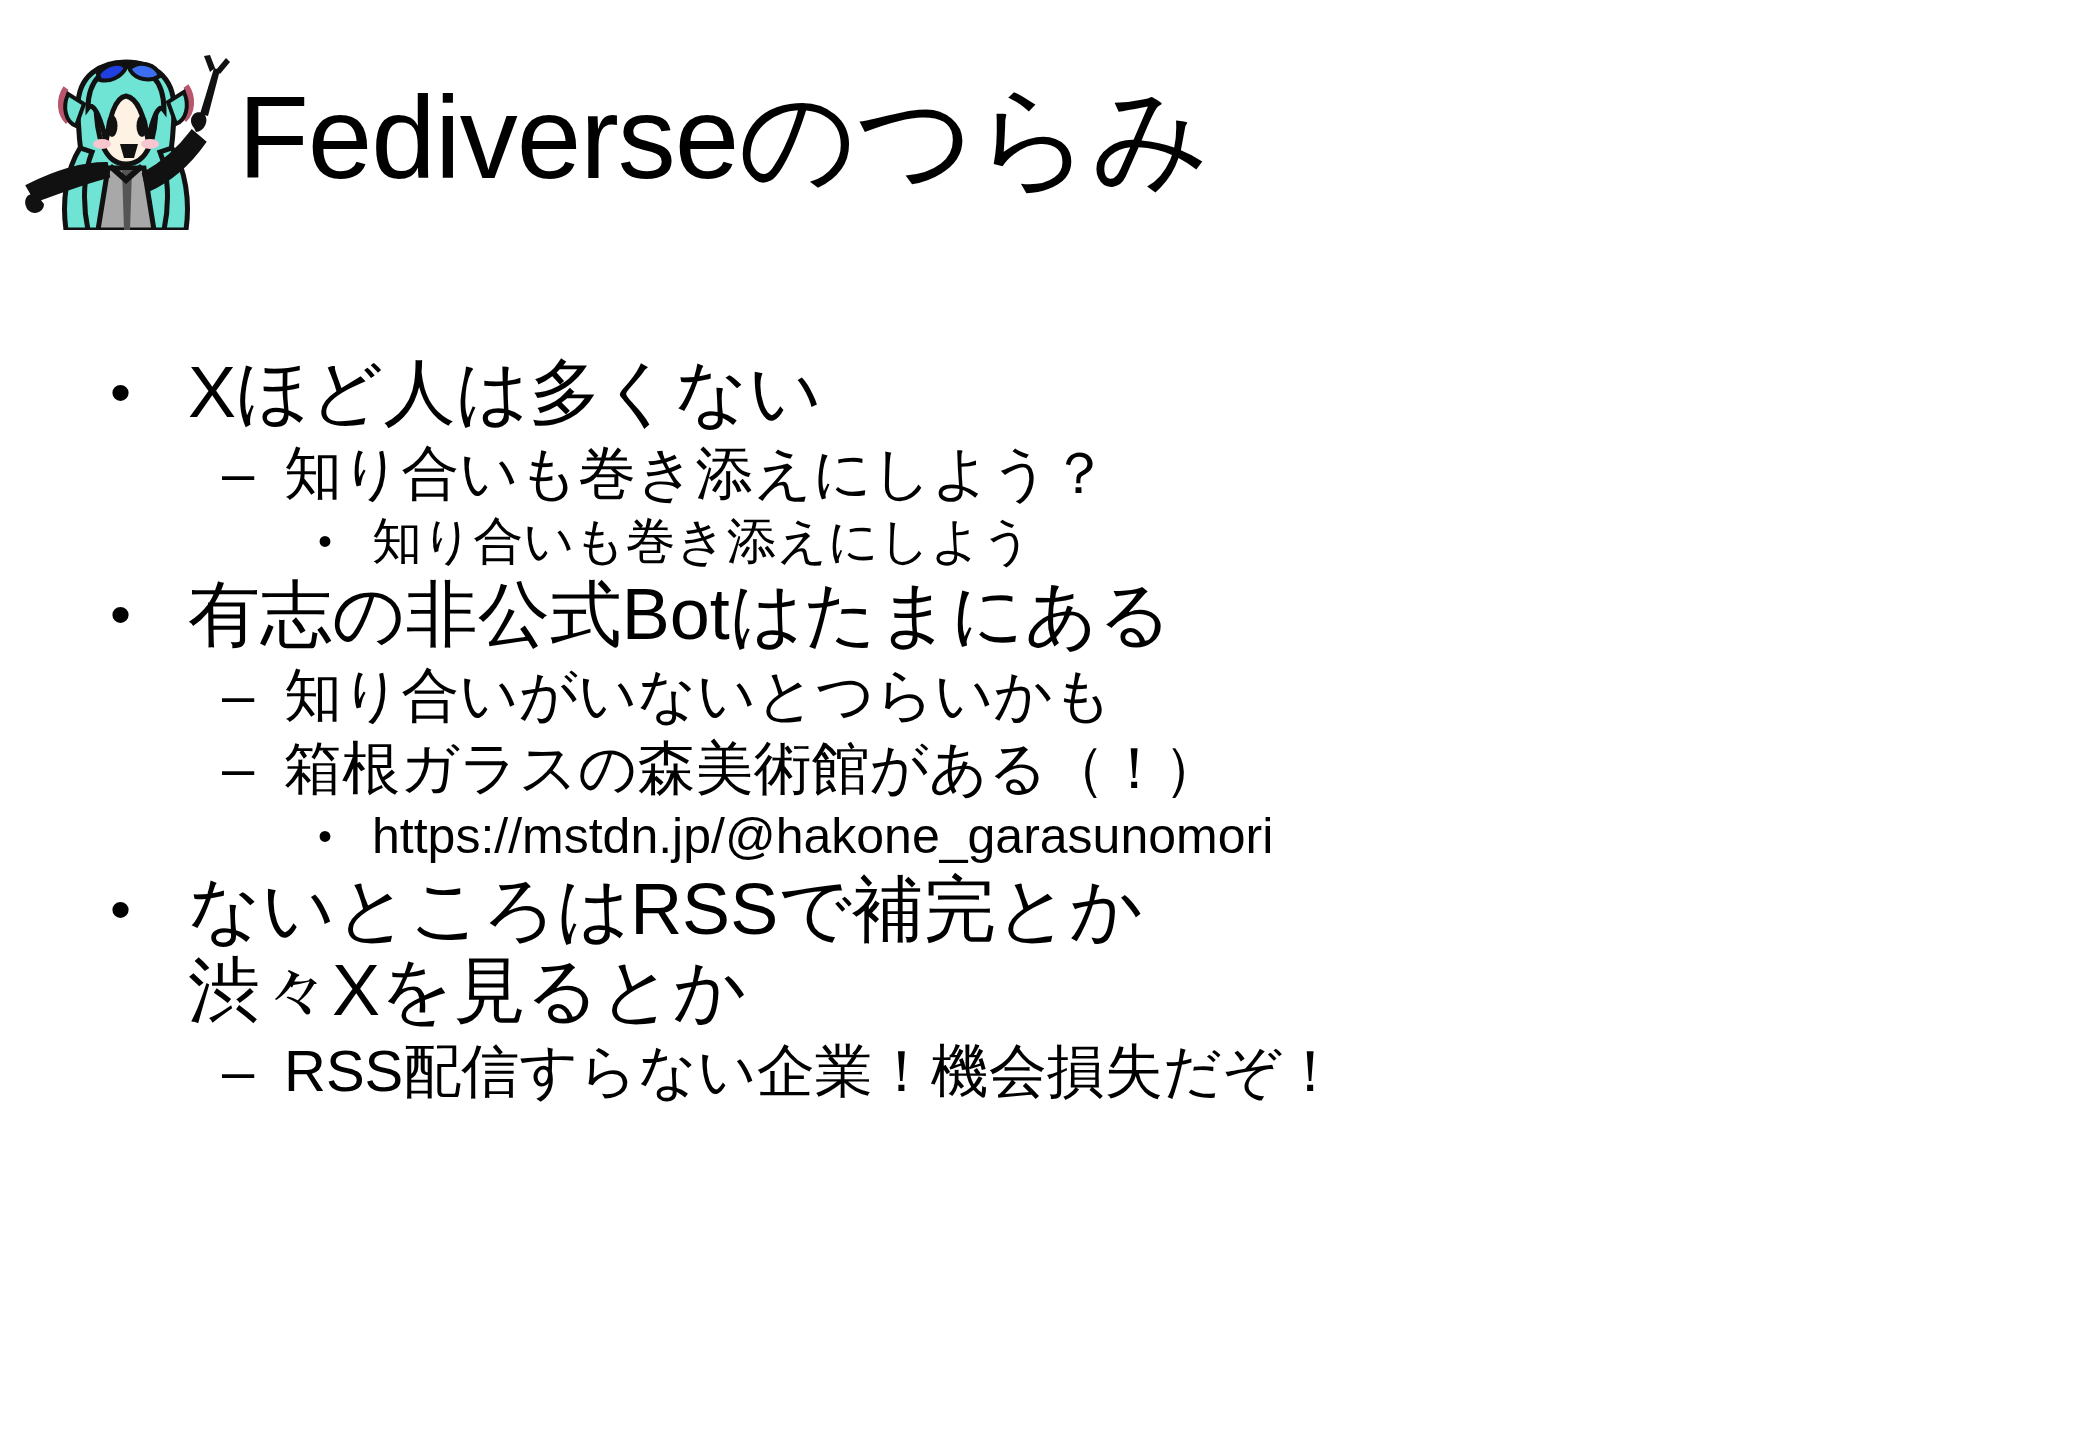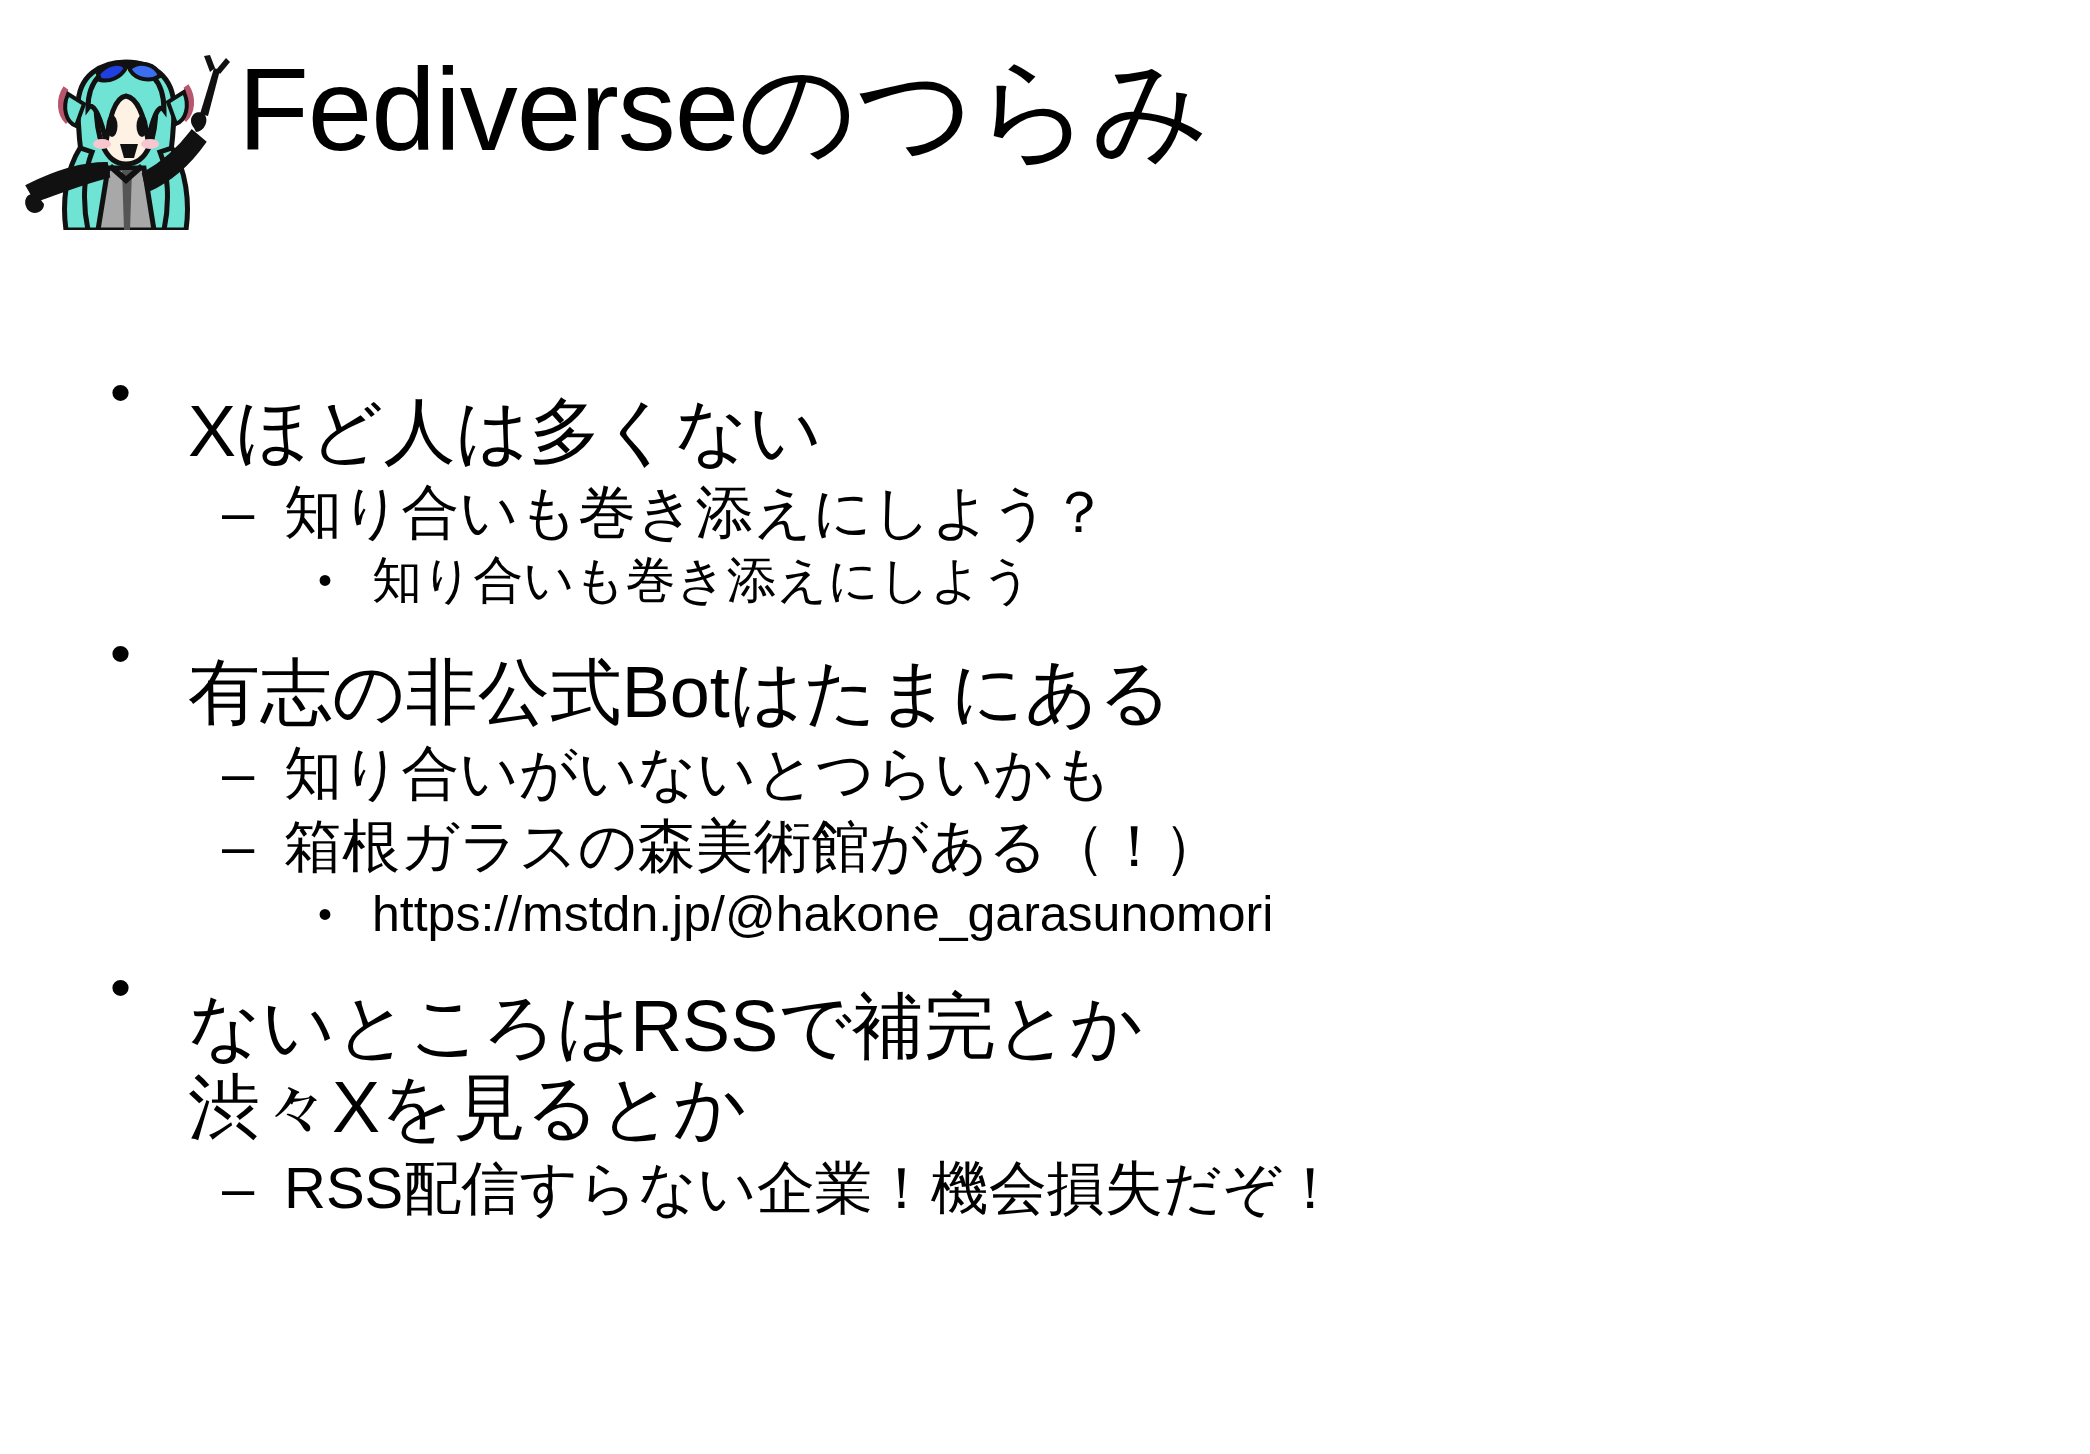--- a/index.html
+++ b/index.html
@@ -21,21 +21,21 @@
     inset: 0;
     background: #ffffff;
   }
 
   
   .title-row {
     position: absolute;
     left: 22px;
     top: 52px;
     display: flex;
-    align-items: flex-start;
+    align-items: center;
     height: 178px;
   }
 
   .mascot {
     width: 232px;
     height: 178px;
     flex: 0 0 auto;
     position: relative;
     overflow: hidden;
   }
@@ -72,21 +72,21 @@
     line-height: 1.135;
     margin-bottom: 2px;
   }
   .lvl1 .marker {
     width: 78px;
     flex: 0 0 auto;
     font-size: 60px;
     line-height: 1.36;
     text-align: left;
   }
-  .lvl1 .text { white-space: pre-line; margin-top: 39px; }
+  .lvl1 .text { white-space: pre-line; }
 
   
   .lvl2 {
     padding-left: 222px;
     font-size: 58px;
     line-height: 1.26;
   }
   .lvl2 .marker {
     width: 62px;
     flex: 0 0 auto;

